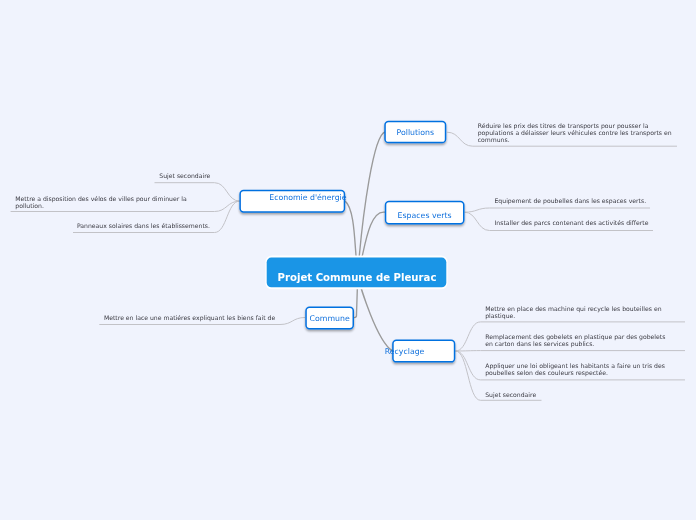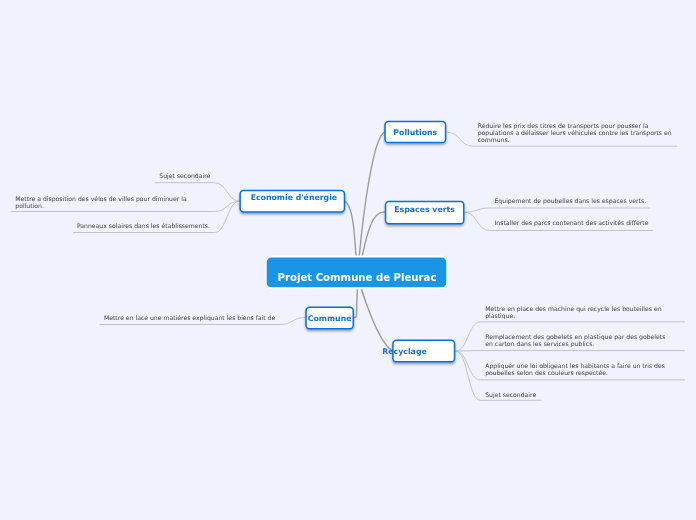--- a/index.html
+++ b/index.html
@@ -4,21 +4,21 @@
 <title>Mind Map</title>
 <style>
   html,body{margin:0;padding:0;}
   body{width:696px;height:520px;overflow:hidden;background:#f0f3fd;
        font-family:"DejaVu Sans",sans-serif;-webkit-font-smoothing:antialiased;}
   #canvas{position:relative;width:696px;height:520px;transform:translateZ(0);}
   svg.links{position:absolute;left:0;top:0;width:696px;height:520px;pointer-events:none;}
   svg.shapes{position:absolute;left:0;top:0;width:696px;height:520px;pointer-events:none;}
   .node{position:absolute;box-sizing:border-box;display:flex;align-items:center;justify-content:center;}
   .root{padding-top:10px;color:#fff;font-weight:bold;font-size:10.15px;}
-  .branch{padding-top:1.2px;color:#1070dc;font-weight:bold;font-size:7.8px;}
+  .branch{padding-top:1.2px;color:#1070dc;font-weight:normal;font-size:7.8px;}
   .leaf{position:absolute;color:#3a3a42;font-size:6.13px;line-height:7.05px;}
   .leaf.r{text-align:left;}
   .leaf.l{text-align:left;}
 </style>
 </head>
 <body>
 
 <div id="canvas">
 
 <svg class="links" viewBox="0 0 696 520">
@@ -64,30 +64,30 @@
   </g>
 </svg>
 
 <div class="node root" style="left:267px;top:257.8px;width:180px;height:29.2px;">
   <span>Projet Commune de Pleurac</span>
 </div>
 
 <div class="node branch" style="left:384.3px;top:120.7px;width:62px;height:22.6px;">
   <span>Pollutions</span>
 </div>
-<div class="node branch" style="left:384.8px;top:197px;width:79.7px;height:23.7px;">
+<div class="node branch" style="left:384.8px;top:203px;width:79.7px;height:23.7px;">
   <span>Espaces verts</span>
 </div>
 <div class="node branch" style="left:373px;top:339.6px;width:63.1px;height:23px;">
   <span>Recyclage</span>
 </div>
 <div class="node branch" style="left:305.3px;top:306.5px;width:48.7px;height:22.9px;">
   <span>Commune</span>
 </div>
-<div class="node branch" style="left:241px;top:189.8px;width:105.8px;height:14px;">
+<div class="node branch" style="left:255px;top:189.8px;width:105.8px;height:14px;">
   <span>Economie d'énergie</span>
 </div>
 
 <div class="leaf r" style="left:477.7px;top:122px;width:195px;">Réduire les prix des titres de transports pour pousser la populations a délaisser leurs véhicules contre les transports en communs.</div>
 
 <div class="leaf r" style="left:494.5px;top:197.3px;width:160px;">Equipement de poubelles dans les espaces verts.</div>
 <div class="leaf r" style="left:494.5px;top:219px;width:160px;">Installer des parcs contenant des activités differte</div>
 
 <div class="leaf r" style="left:485.2px;top:305.1px;width:182px;">Mettre en place des machine qui recycle les bouteilles en plastique.</div>
 <div class="leaf r" style="left:485.2px;top:332.8px;width:182px;">Remplacement des gobelets en plastique par des gobelets en carton dans les services publics.</div>

